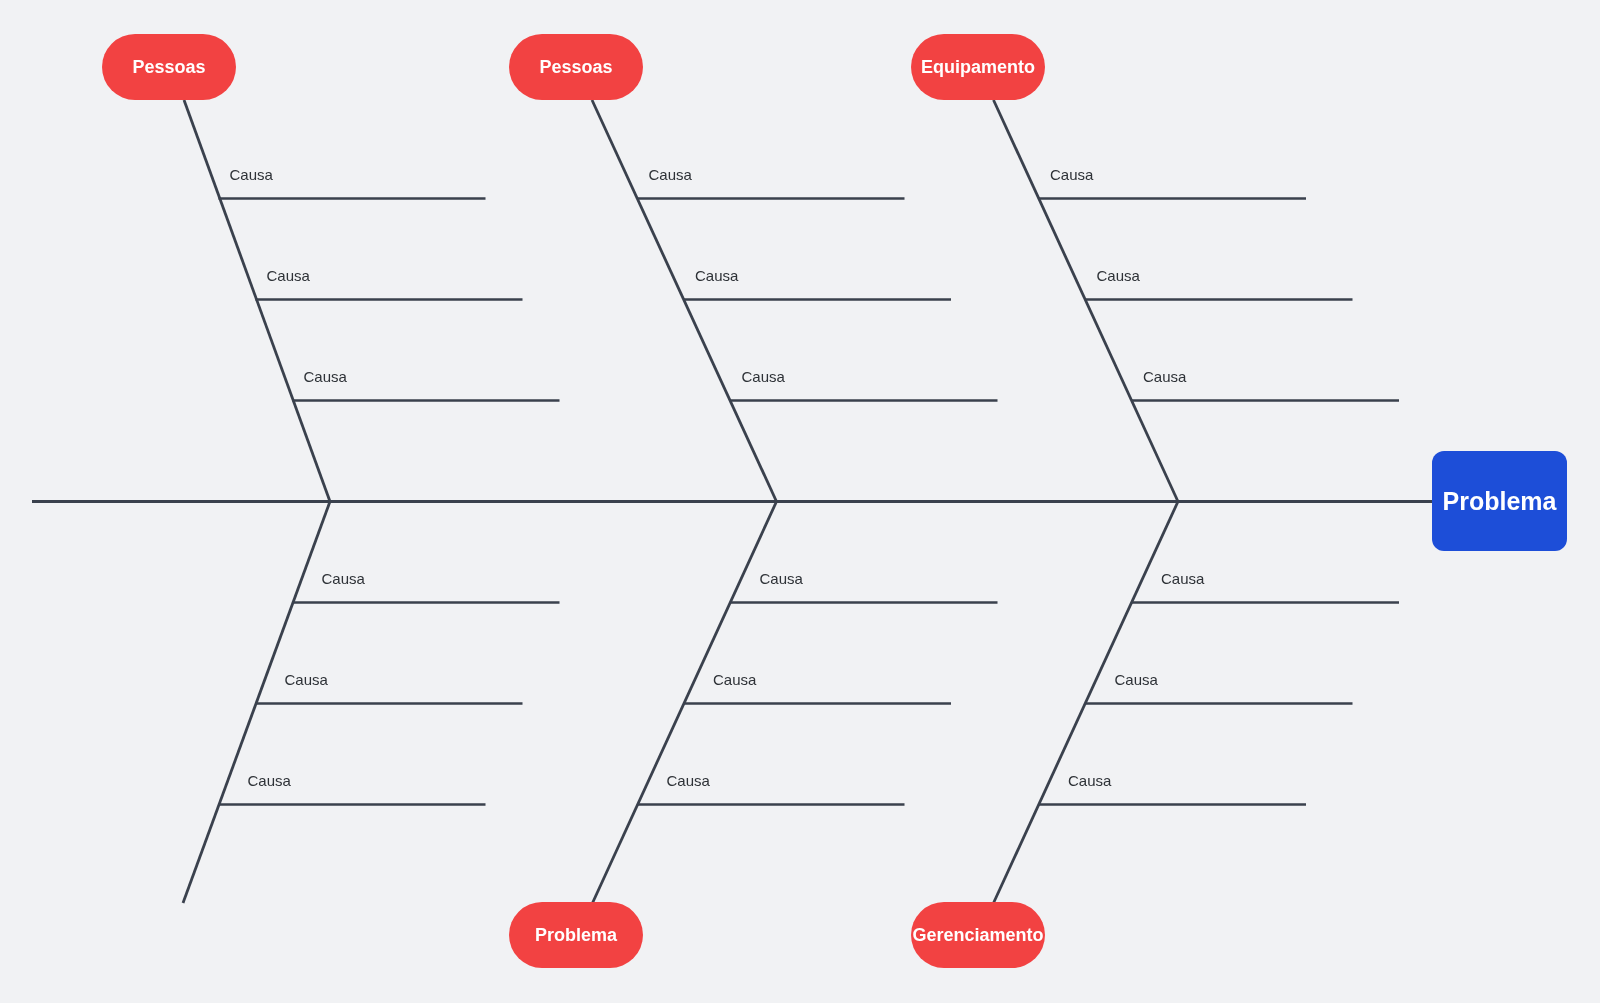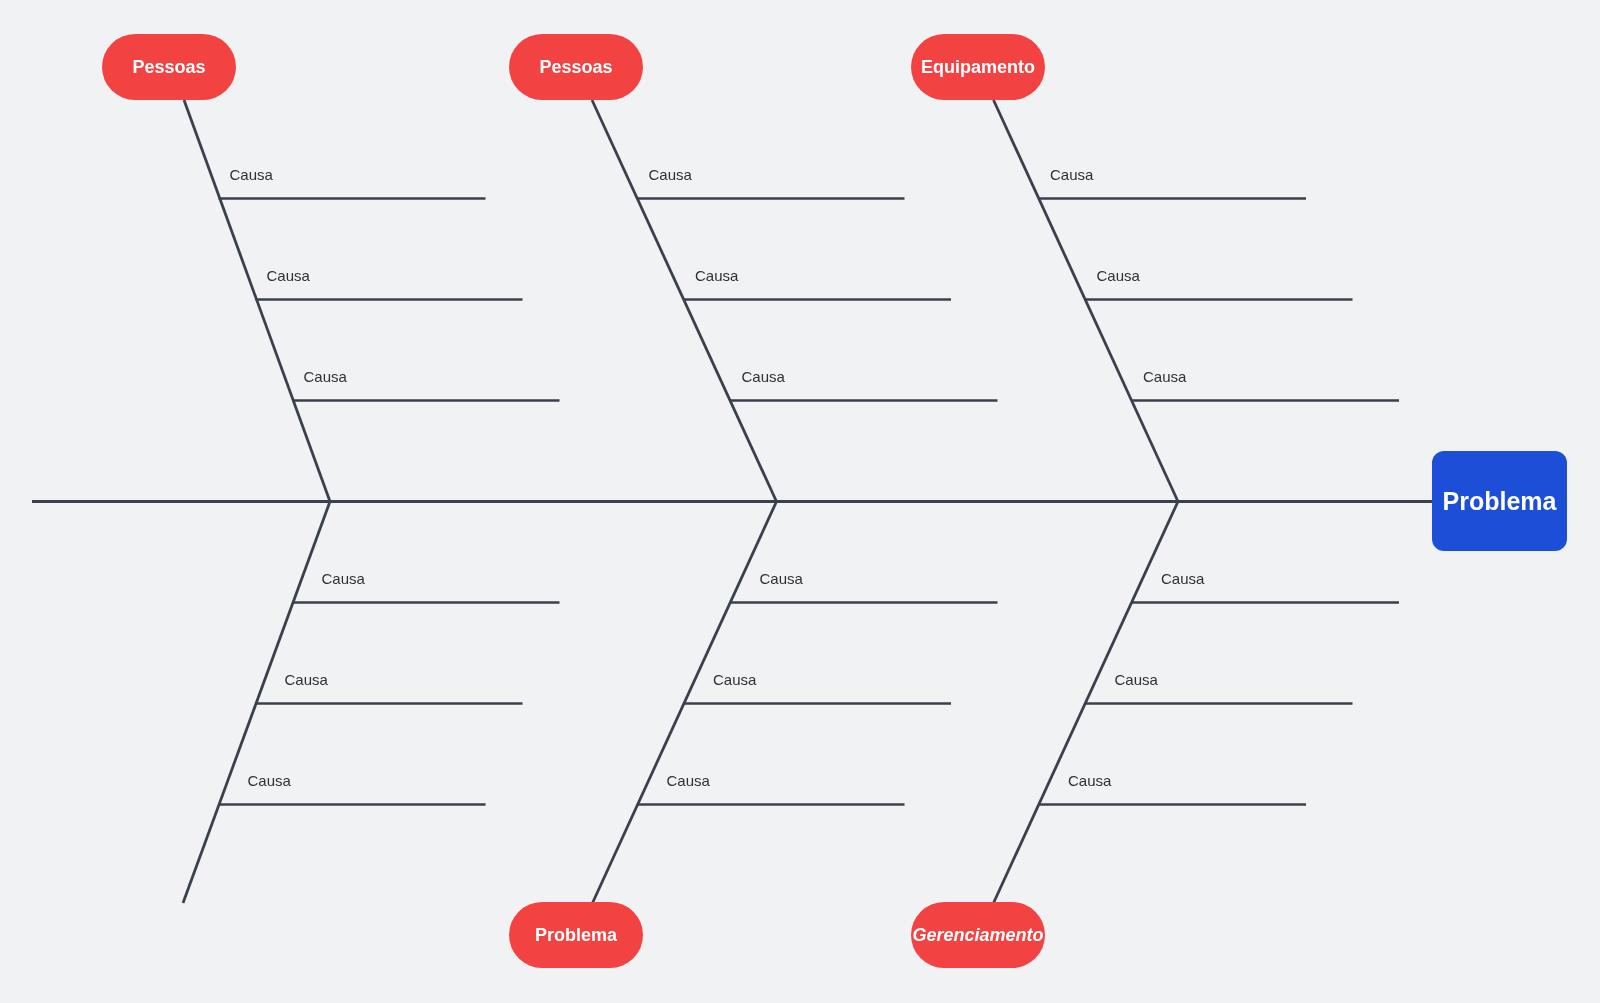--- a/index.html
+++ b/index.html
@@ -100,21 +100,21 @@
 
     <line class="cause-line" x1="1132" y1="602.5" x2="1399" y2="602.5"></line>
     <line class="cause-line" x1="1085.5" y1="703.5" x2="1352.5" y2="703.5"></line>
     <line class="cause-line" x1="1039" y1="804.5" x2="1306" y2="804.5"></line>
   </svg>
 
   <div class="category-pill" style="left:102px; top:34px;text-align:right;">Pessoas</div>
   <div class="category-pill" style="left:509px; top:34px;">Pessoas</div>
   <div class="category-pill" style="left:911px; top:34px;text-align:center;">Equipamento</div>
   <div class="category-pill" style="left:509px; top:902px;">Problema</div>
-  <div class="category-pill" style="left:911px; top:902px;font-style:italic;">Gerenciamento</div>
+  <div class="category-pill" style="left:911px; top:902px;">Gerenciamento</div>
 
   <div class="problem-box">Problema</div>
 
   <div class="cause-label" style="left:229.5px; top:164.5px;">Causa</div>
   <div class="cause-label" style="left:266.5px; top:265.5px;">Causa</div>
   <div class="cause-label" style="left:303.5px; top:366.5px;">Causa</div>
 
   <div class="cause-label" style="left:648.5px; top:164.5px;">Causa</div>
   <div class="cause-label" style="left:695px;   top:265.5px;">Causa</div>
   <div class="cause-label" style="left:741.5px; top:366.5px;">Causa</div>

